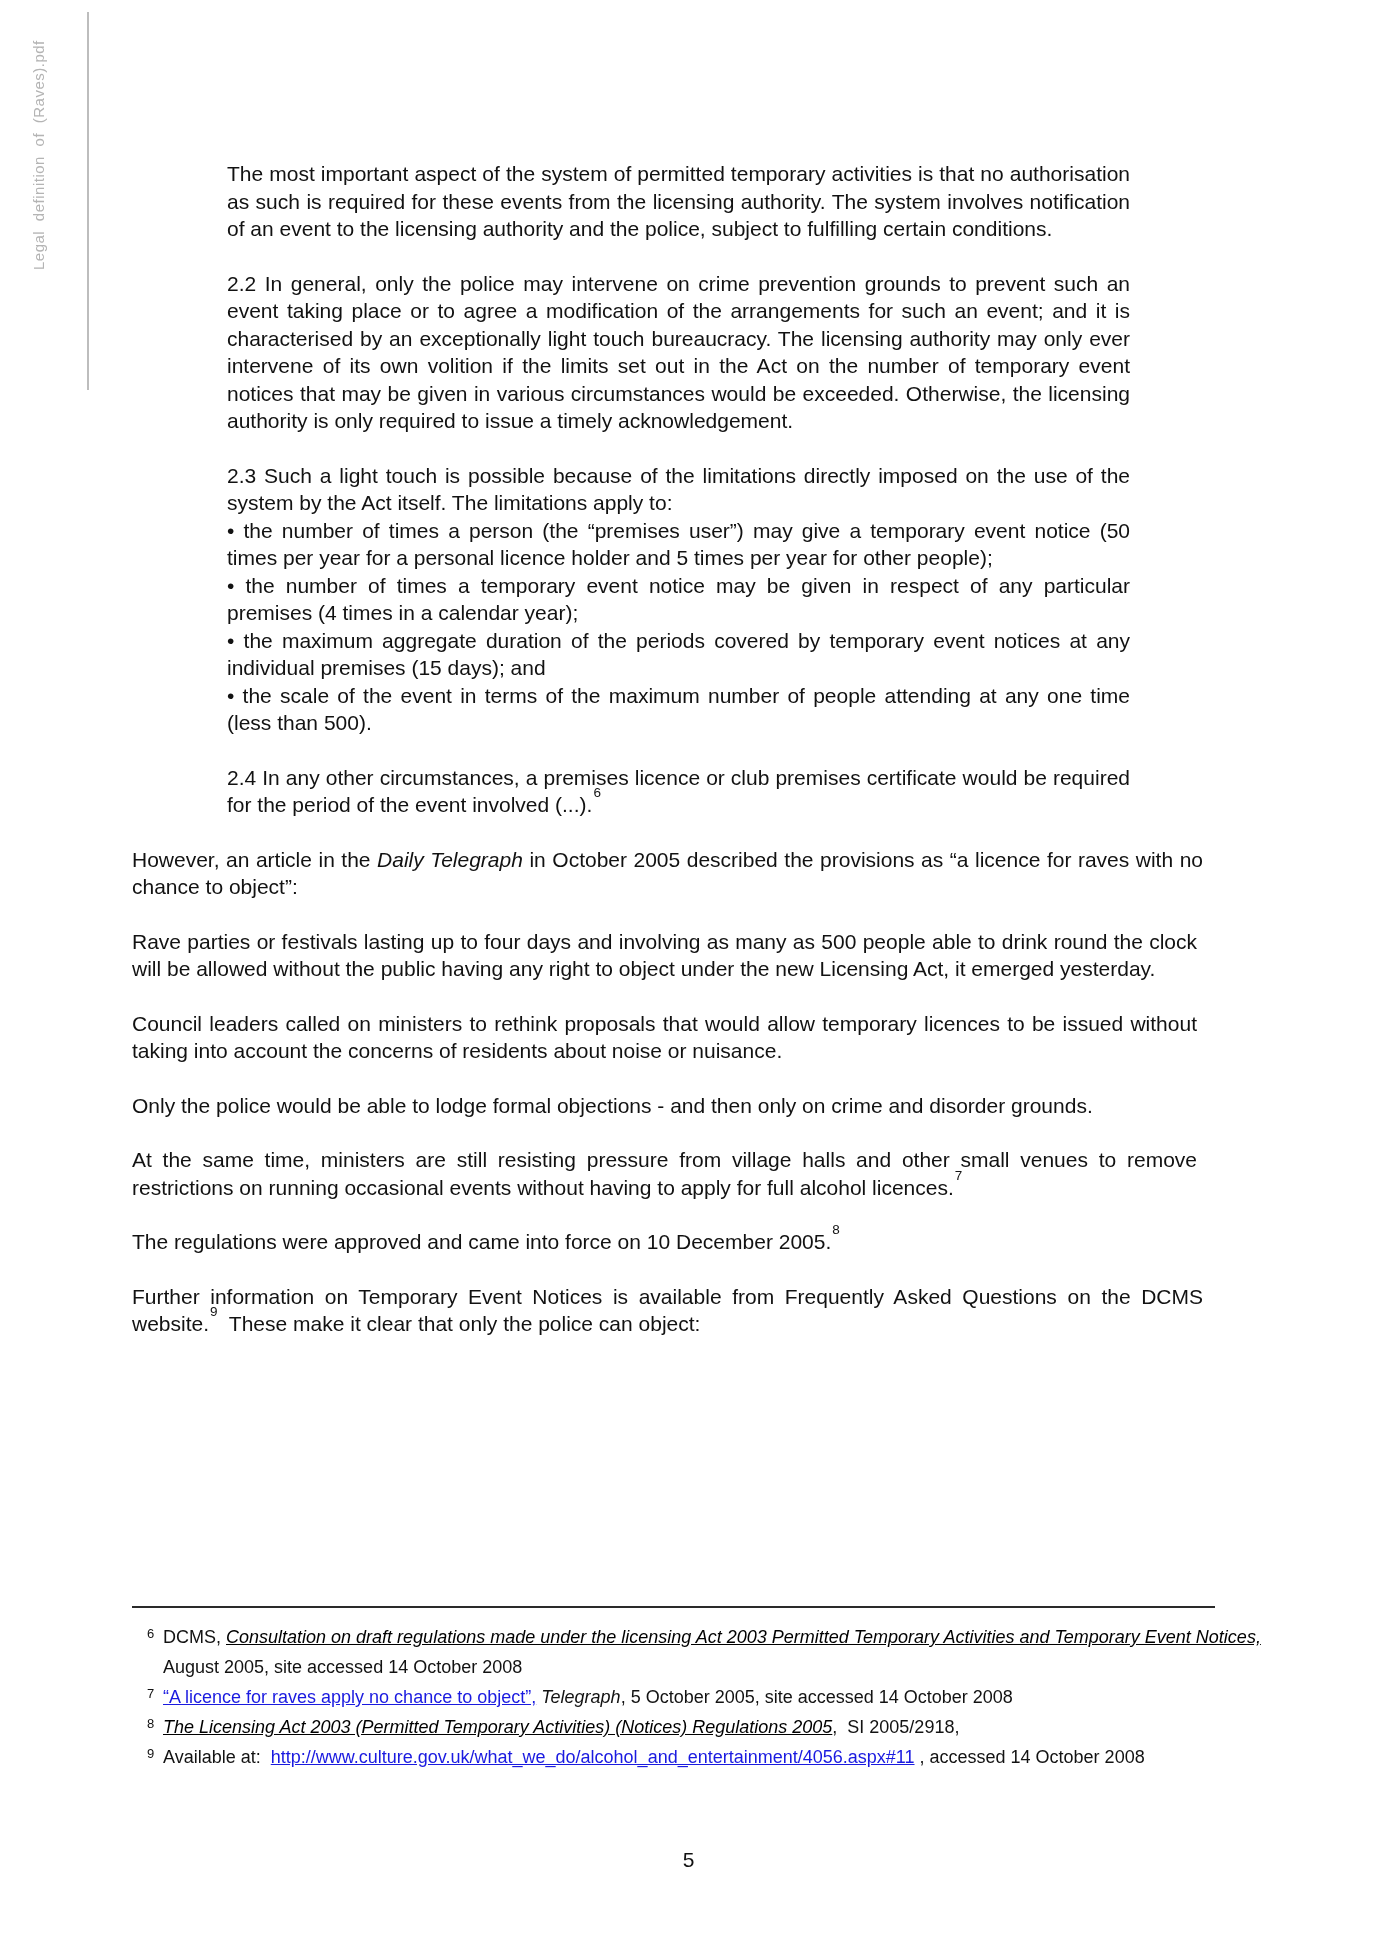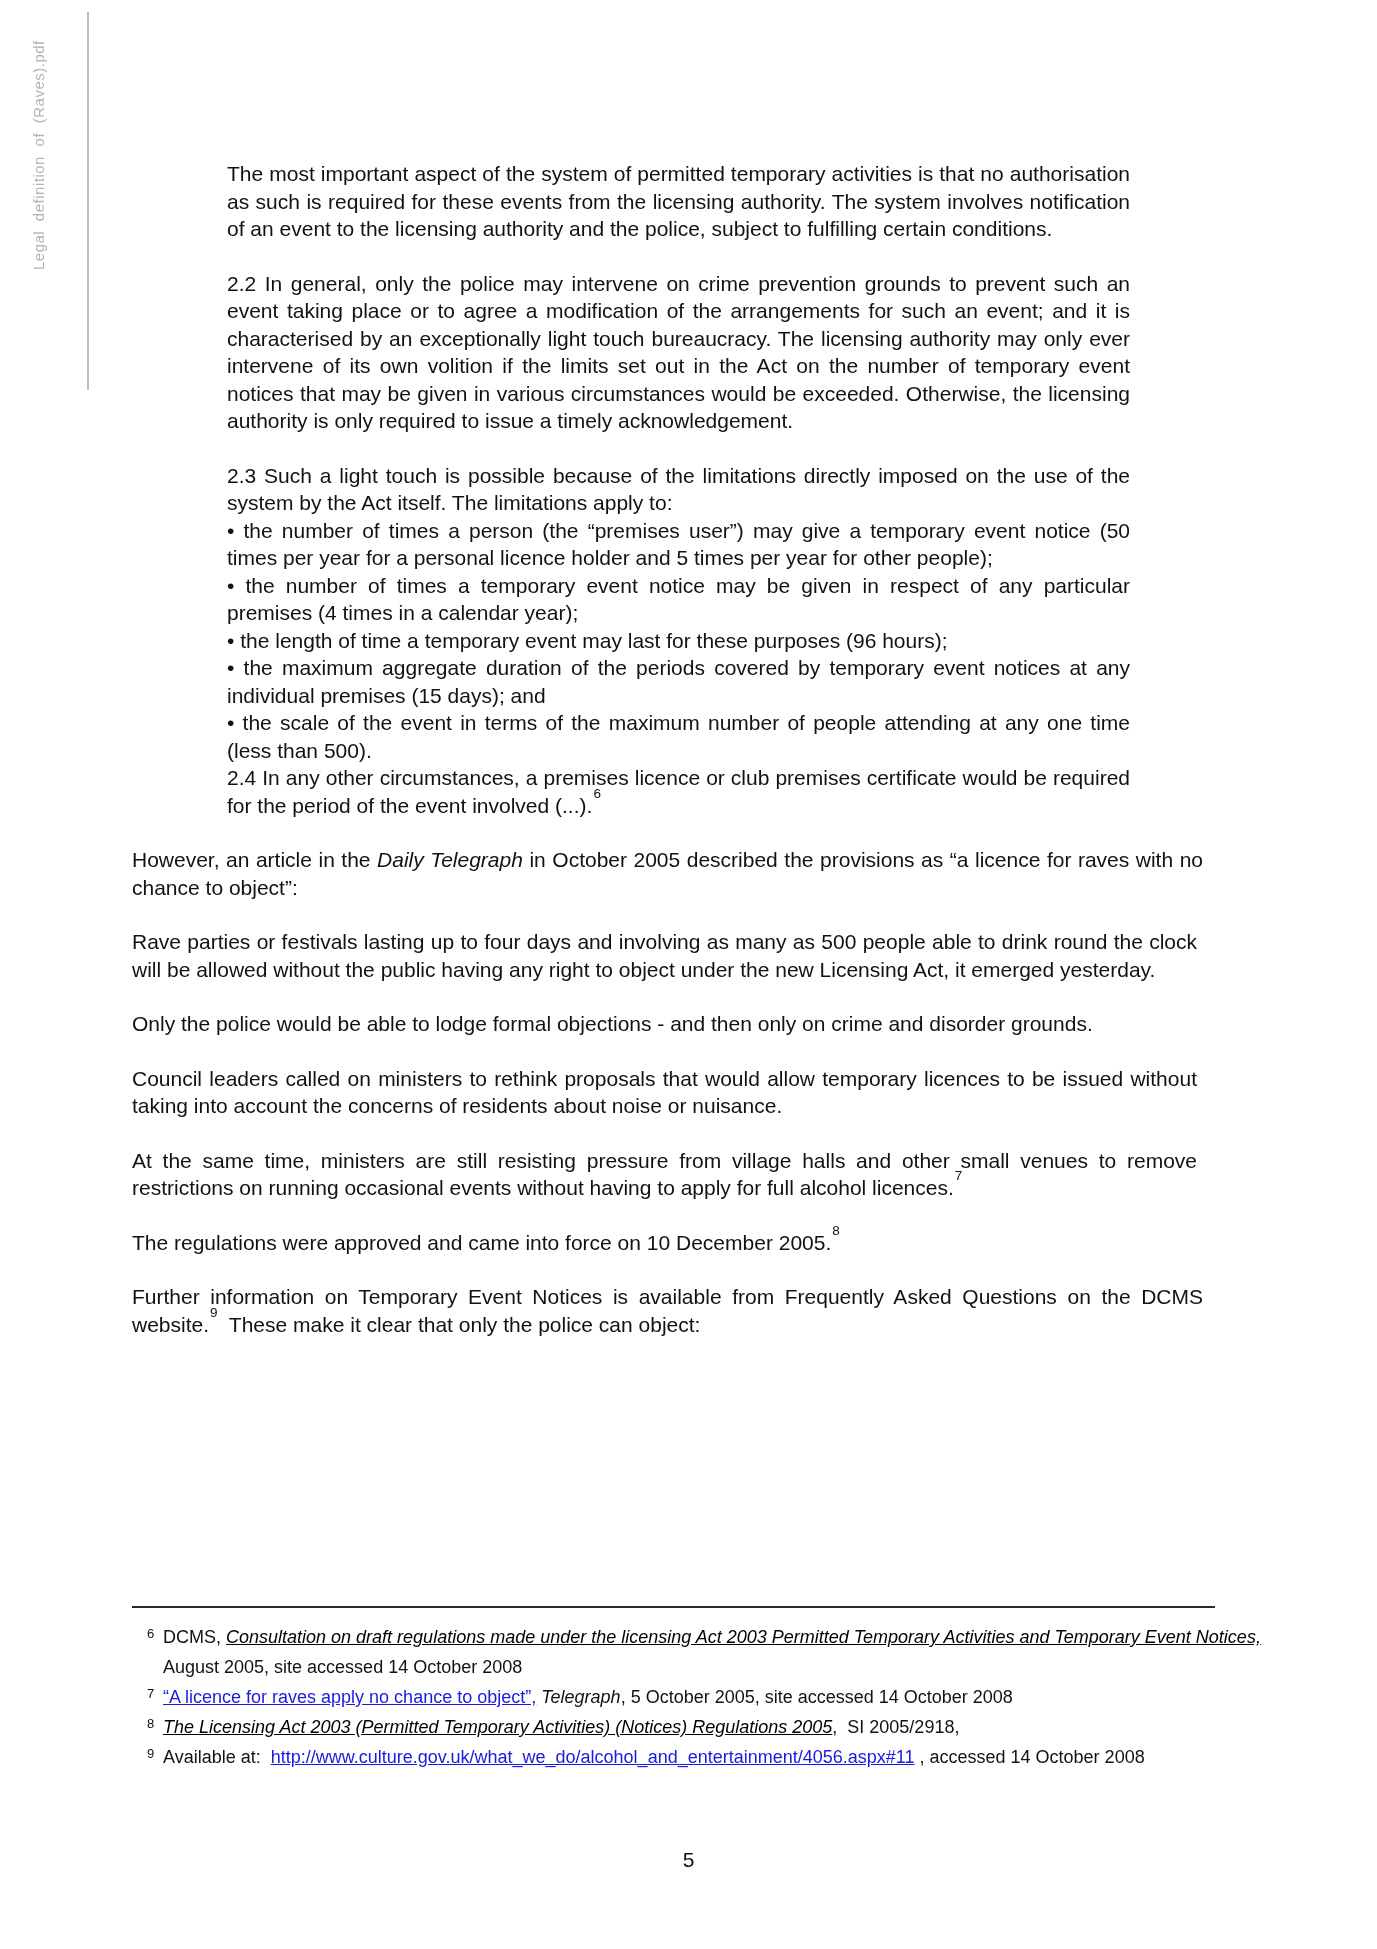--- a/index.html
+++ b/index.html
@@ -18,21 +18,21 @@
     position:absolute;left:87px;top:12px;width:2px;height:378px;background:#bdbdbd;
   }
   .content{
     position:absolute;left:132px;top:160px;width:1071px;
     font-size:21px;line-height:27.5px;text-align:justify;
   }
   .para{margin:0 0 27px 0;white-space:pre-wrap;}
   .tight{margin:0;}
   .quote1{margin-left:95px;margin-right:73px;}
   .quote2{margin-right:6px;}
-  .qblock{}
+  .qblock{margin-bottom:27px;}
   .italic{font-style:italic;}
   sup.ref{font-size:13.5px;line-height:0;position:relative;top:-7px;margin-left:1px;}
   .footnotes{
     position:absolute;left:132px;top:1606px;width:1141px;
     font-size:18px;line-height:30px;text-align:left;
   }
   .fn-sep{width:1083px;height:2px;background:#2a2a2a;margin-bottom:14px;}
   .fn{display:flex;align-items:flex-start;}
   .fn-num{flex:0 0 31px;box-sizing:border-box;padding-left:15px;font-size:13px;line-height:24px;}
   .fn-text{flex:1;white-space:pre-wrap;}
@@ -52,32 +52,31 @@
 <div class="content">
 
   <p class="para quote1">The most important aspect of the system of permitted temporary activities is that no authorisation as such is required for these events from the licensing authority. The system involves notification of an event to the licensing authority and the police, subject to fulfilling certain conditions.</p>
 
   <p class="para quote1">2.2 In general, only the police may intervene on crime prevention grounds to prevent such an event taking place or to agree a modification of the arrangements for such an event; and it is characterised by an exceptionally light touch bureaucracy. The licensing authority may only ever intervene of its own volition if the limits set out in the Act on the number of temporary event notices that may be given in various circumstances would be exceeded. Otherwise, the licensing authority is only required to issue a timely acknowledgement.</p>
 
   <div class="qblock quote1">
     <div class="para tight">2.3 Such a light touch is possible because of the limitations directly imposed on the use of the system by the Act itself. The limitations apply to:</div>
     <div class="para tight">• the number of times a person (the “premises user”) may give a temporary event notice (50 times per year for a personal licence holder and 5 times per year for other people);</div>
     <div class="para tight">• the number of times a temporary event notice may be given in respect of any particular premises (4 times in a calendar year);</div>
-    <div class="para tight">• the length of time a temporary event may last for these purposes (96 hours);</div>
     <div class="para tight">• the maximum aggregate duration of the periods covered by temporary event notices at any individual premises (15 days); and</div>
     <div class="para tight">• the scale of the event in terms of the maximum number of people attending at any one time (less than 500).</div>
   </div>
 
   <p class="para quote1"><span>2.4 In any other circumstances, a premises licence or club premises certificate would be required for the period of the event involved (...).</span><sup class="ref">6</sup></p>
 
   <p class="para"><span>However, an article in the </span><span class="italic">Daily Telegraph</span><span> in October 2005 described the provisions as “a licence for raves with no chance to object”:</span></p>
 
   <p class="para quote2">Rave parties or festivals lasting up to four days and involving as many as 500 people able to drink round the clock will be allowed without the public having any right to object under the new Licensing Act, it emerged yesterday.</p>
+  <p class="para quote2">Council leaders called on ministers to rethink proposals that would allow temporary licences to be issued without taking into account the concerns of residents about noise or nuisance.</p>
   <p class="para quote2">Only the police would be able to lodge formal objections - and then only on crime and disorder grounds.</p>
-  <p class="para quote2">Council leaders called on ministers to rethink proposals that would allow temporary licences to be issued without taking into account the concerns of residents about noise or nuisance.</p>
   <p class="para quote2"><span>At the same time, ministers are still resisting pressure from village halls and other small venues to remove restrictions on running occasional events without having to apply for full alcohol licences.</span><sup class="ref">7</sup></p>
 
   <p class="para"><span>The regulations were approved and came into force on 10 December 2005.</span><sup class="ref">8</sup></p>
 
   <p class="para"><span>Further information on Temporary Event Notices is available from Frequently Asked Questions on the DCMS website.</span><sup class="ref">9</sup><span>  These make it clear that only the police can object:</span></p>
 
 </div>
 
 <div class="footnotes">
   <div class="fn-sep"></div>

